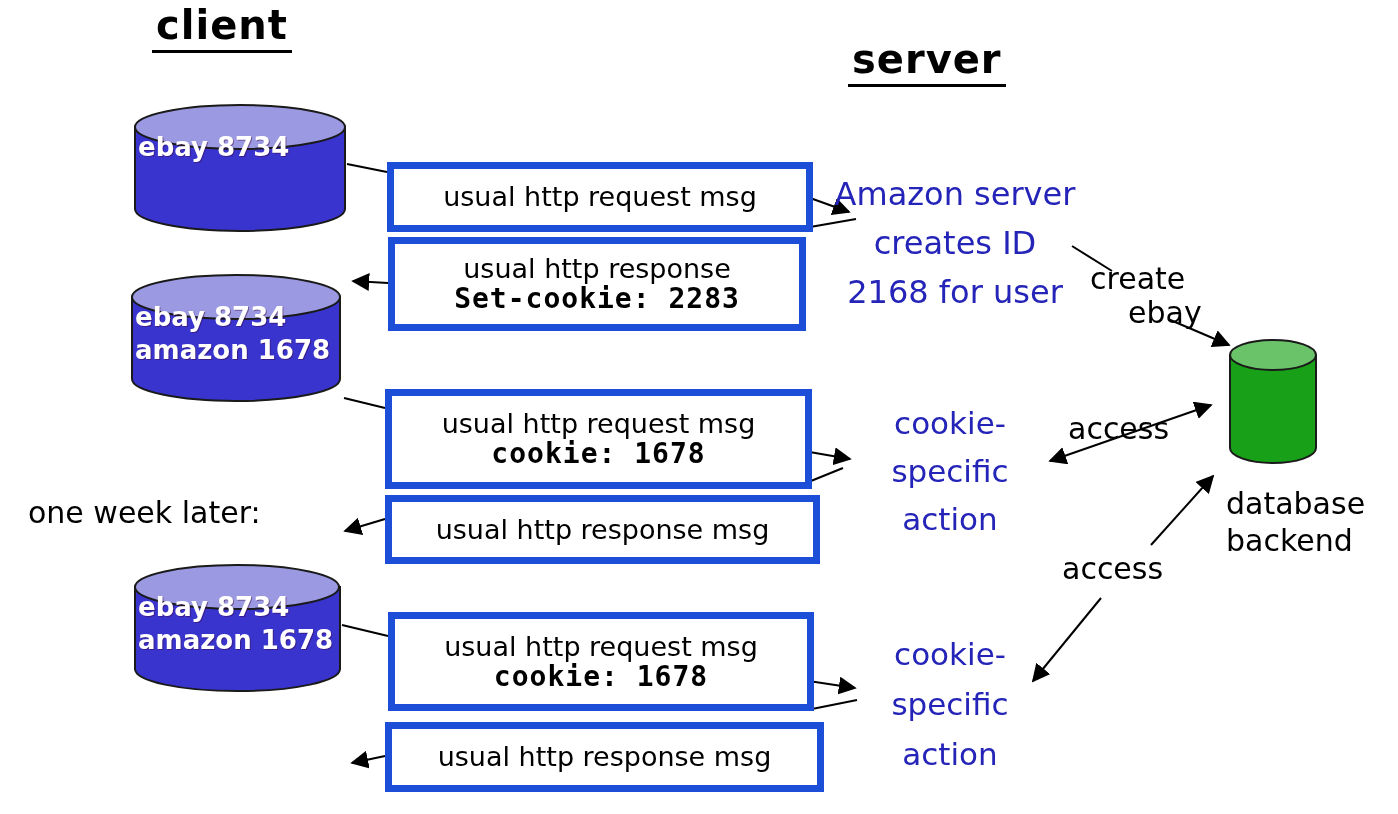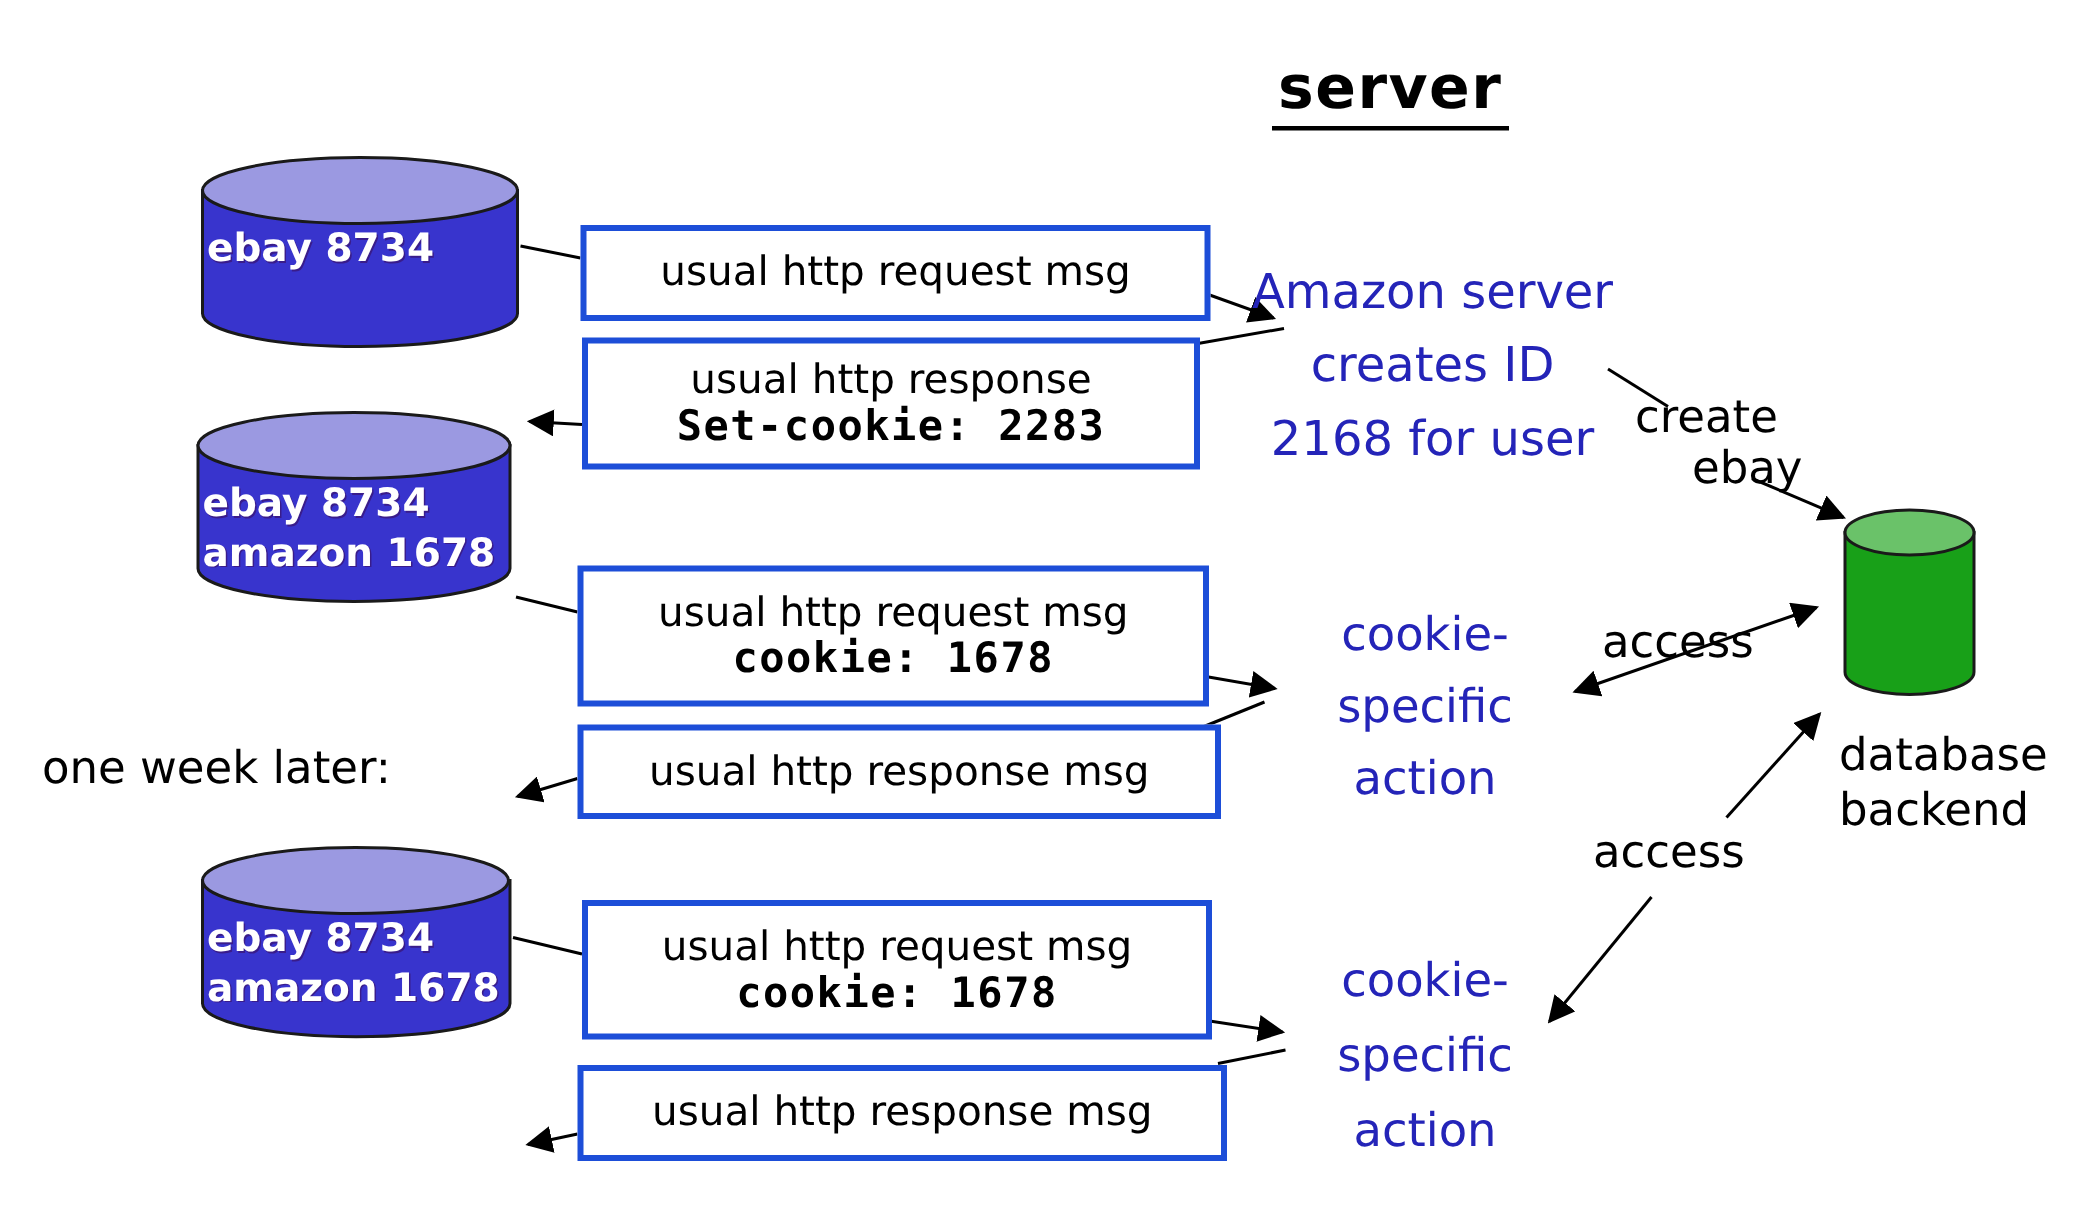--- a/index.html
+++ b/index.html
@@ -26,28 +26,28 @@
   .cyl-top-blue   { fill:var(--cyl-blue-top,#9b99e1); stroke:#1a1a1a; stroke-width:2; }
   .cyl-body-green { fill:var(--cyl-green,#18a018); stroke:#1a1a1a; stroke-width:2; }
   .cyl-top-green  { fill:var(--cyl-green-top,#6ac269); stroke:#1a1a1a; stroke-width:2; }
   .cyl-1 { left:133px; top:103px; width:214px; height:132px; }
   .cyl-2 { left:130px; top:273px; width:212px; height:132px; }
   .cyl-3 { left:133px; top:563px; width:209px; height:132px; }
   .cyl-db { left:1228px; top:338px; width:90px; height:128px; }
   .cyl-label {
     position:absolute; left:5px; top:28px; z-index:3;
     color:#fff; font-weight:bold; font-size:26px; line-height:33px;
-    white-space:nowrap; text-shadow:1px 1px 0 rgba(60,0,60,.45);margin-top:19px;
+    white-space:nowrap; text-shadow:1px 1px 0 rgba(60,0,60,.45);
   }
 
   
   .msgbox {
-    position:absolute; z-index:2; background:#fff; border:4px solid #1d4ed8;
+    position:absolute; z-index:2; background:#fff; border:7px solid #1d4ed8;
     display:flex; flex-direction:column; align-items:center; justify-content:center;
-    font-size:27px; line-height:30px; text-align:center;
+    font-size:27px; line-height:30px; text-align:center;margin-top:12px;
   }
   .msgbox .mono {
     font-family:"DejaVu Sans Mono","Liberation Mono",monospace;
     font-weight:bold; font-size:28px; letter-spacing:1px;
   }
   .box-1 { left:387px; top:150px; width:412px; height:56px; }
   .box-2 { left:388px; top:225px; width:404px; height:80px; }
   .box-3 { left:385px; top:377px; width:413px; height:86px; }
   .box-4 { left:385px; top:483px; width:421px; height:55px; }
   .box-5 { left:388px; top:600px; width:412px; height:85px; }
@@ -96,20 +96,23 @@
       <path d="M1050,461 L1211,405" marker-start="url(#arr)" marker-end="url(#arr)"></path>
       <path d="M1151,545 L1213,476" marker-end="url(#arr)"></path>
       <path d="M1101,598 L1033,681" marker-end="url(#arr)"></path>
       <path d="M342,625 L388,636"></path>
       <path d="M802,680 L855,688" marker-end="url(#arr)"></path>
       <path d="M857,700 L812,709"></path>
       <path d="M385,756 L352,763" marker-end="url(#arr)"></path>
     </g>
   </svg>
 
+  <div class="title title-client">
+    <span>client</span>
+  </div>
   <div class="title title-server">
     <span>server</span>
   </div>
 
   <div class="cyl cyl-1">
     <svg width="214" height="132" viewBox="0 0 214 132">
       <path class="cyl-body-blue" d="M2,24 V106 A105,22 0 0 0 212,106 V24 Z"></path>
       <ellipse class="cyl-top-blue" cx="107" cy="24" rx="105" ry="22"></ellipse>
     </svg>
     <div class="cyl-label">

